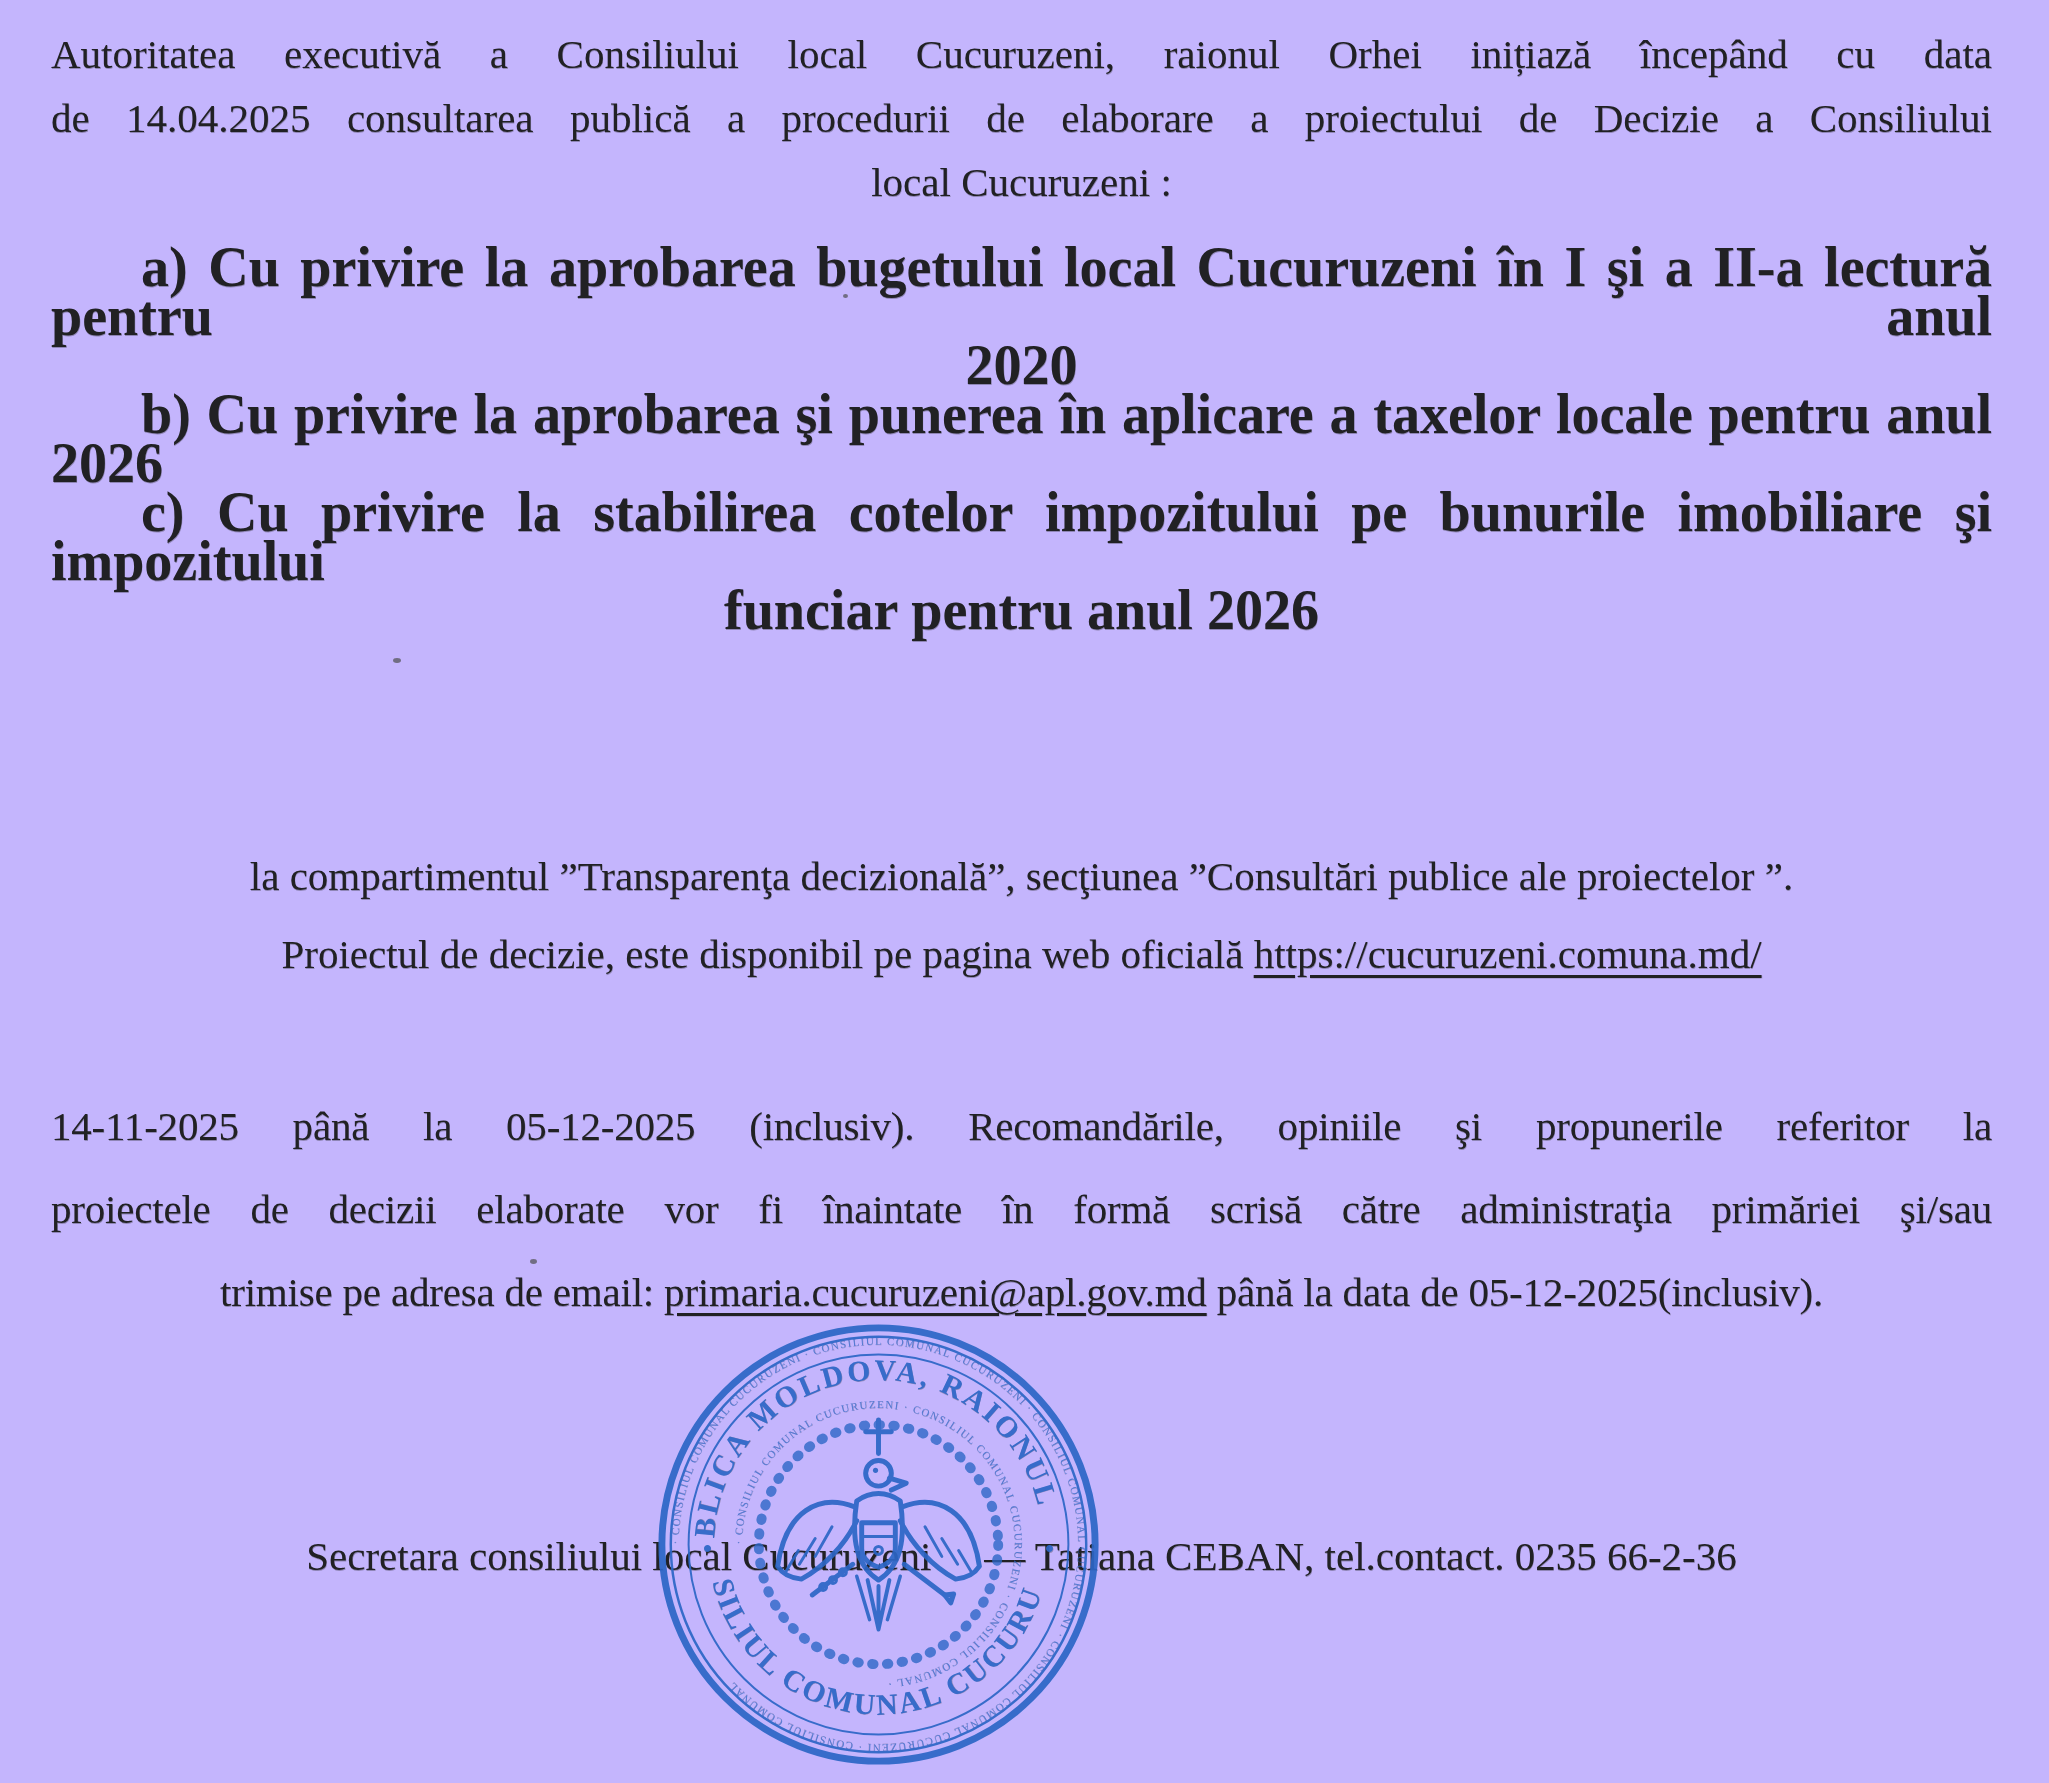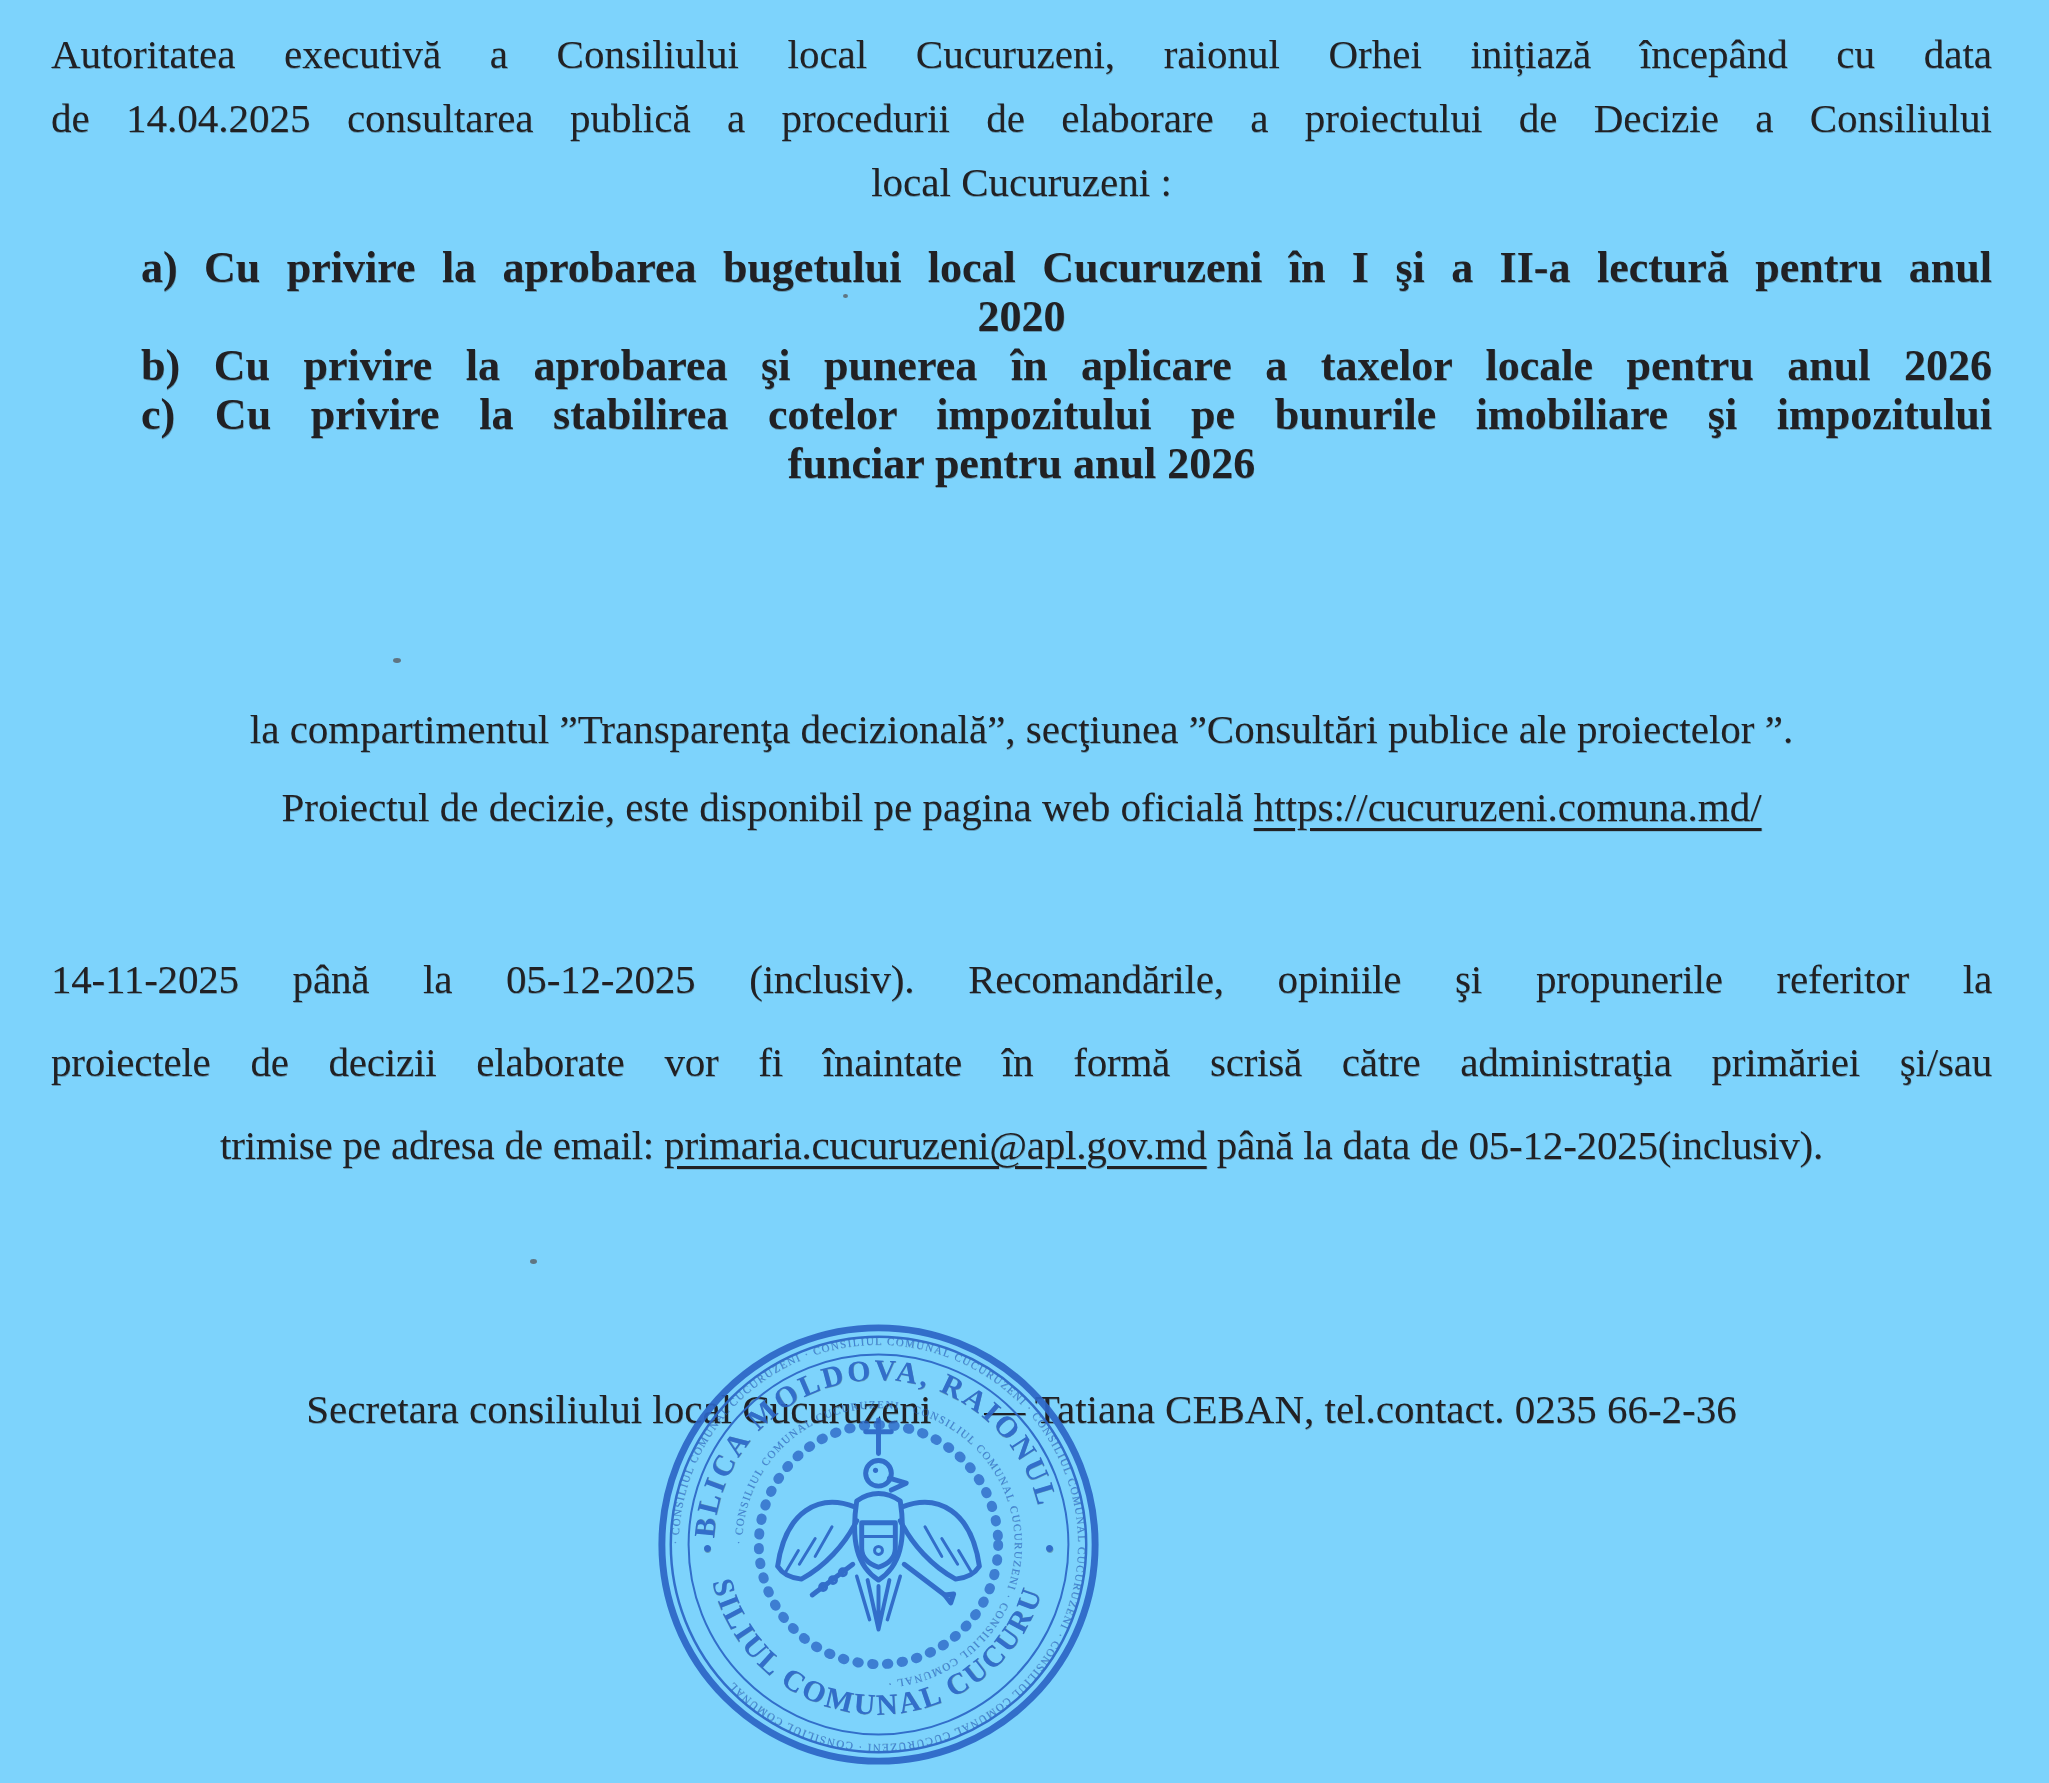--- a/index.html
+++ b/index.html
@@ -1,31 +1,31 @@
 <!DOCTYPE html>
 <html><head>
 <meta charset="utf-8">
 <style>
   html,body { margin:0; padding:0; background:#e8e8e6; }
   .page {
     position:relative;
     width:2049px; height:1784px;
-    background:#7dd3fc;
+    background:#c4b5fd;
     font-family:"Liberation Serif", serif;
     color:#212124;
     overflow:hidden;
     box-sizing:border-box;
     padding:21.6px 57px 0 51px;
     text-shadow:0.4px 0.5px 0.6px rgba(45,45,50,0.35);
   }
   .line { font-size:41px;text-align:center; }
   .fill { text-align:justify; text-align-last:justify; }
   .p1 .line { line-height:64px; }
   .items { margin-top:29px; font-weight:bold; }
-  .items .line { font-size:44px; line-height:49px; }
+  .items .line { font-size:56px; line-height:49px; }
   .indent { text-indent:90px; }
   .p2 { margin-top:202px; }
   .p2 .line { line-height:78px; }
   .p3 { margin-top:92px; }
   .p3 .line { line-height:83px; letter-spacing:-0.2px; }
   .sig { margin-top:198px; }
   .sig .line { line-height:49px; }
   .gap { display:inline-block; width:53px; }
   .link { color:inherit; text-decoration:underline; text-decoration-thickness:2.9px; text-underline-offset:6.9px; cursor:pointer; }
   .stamp {

